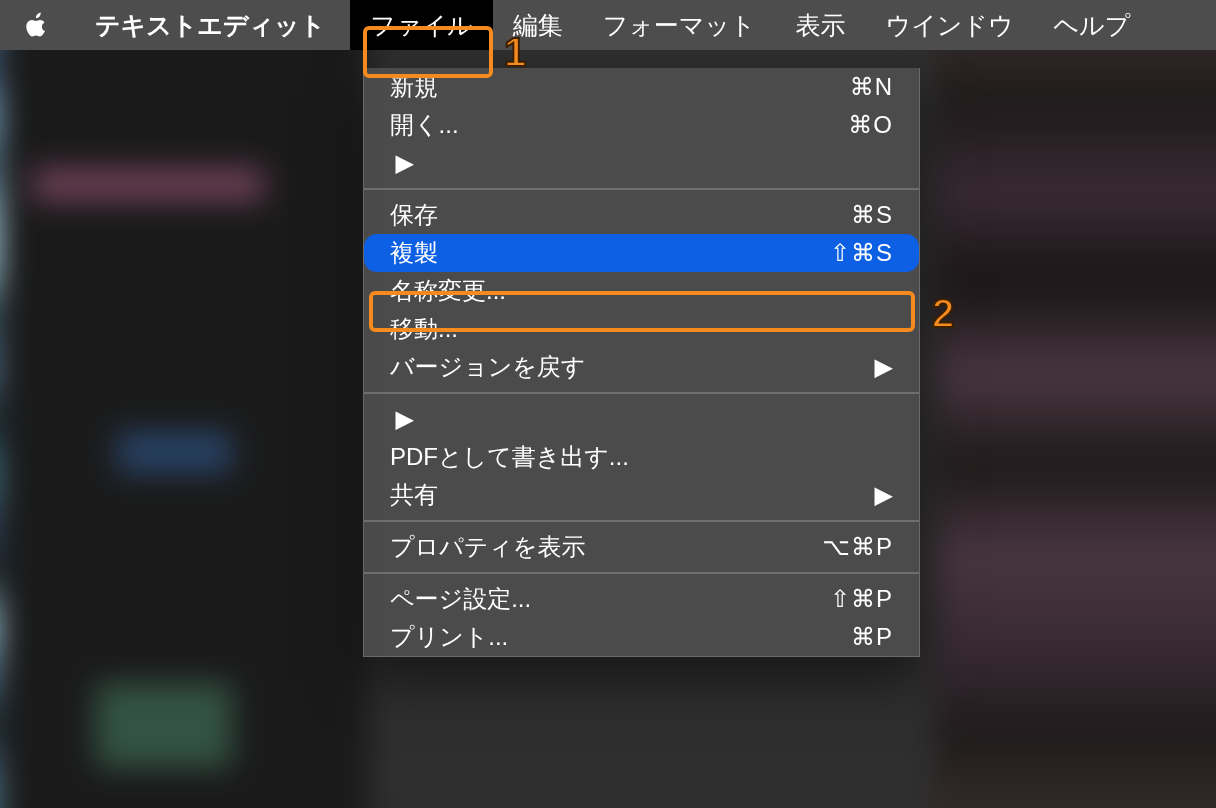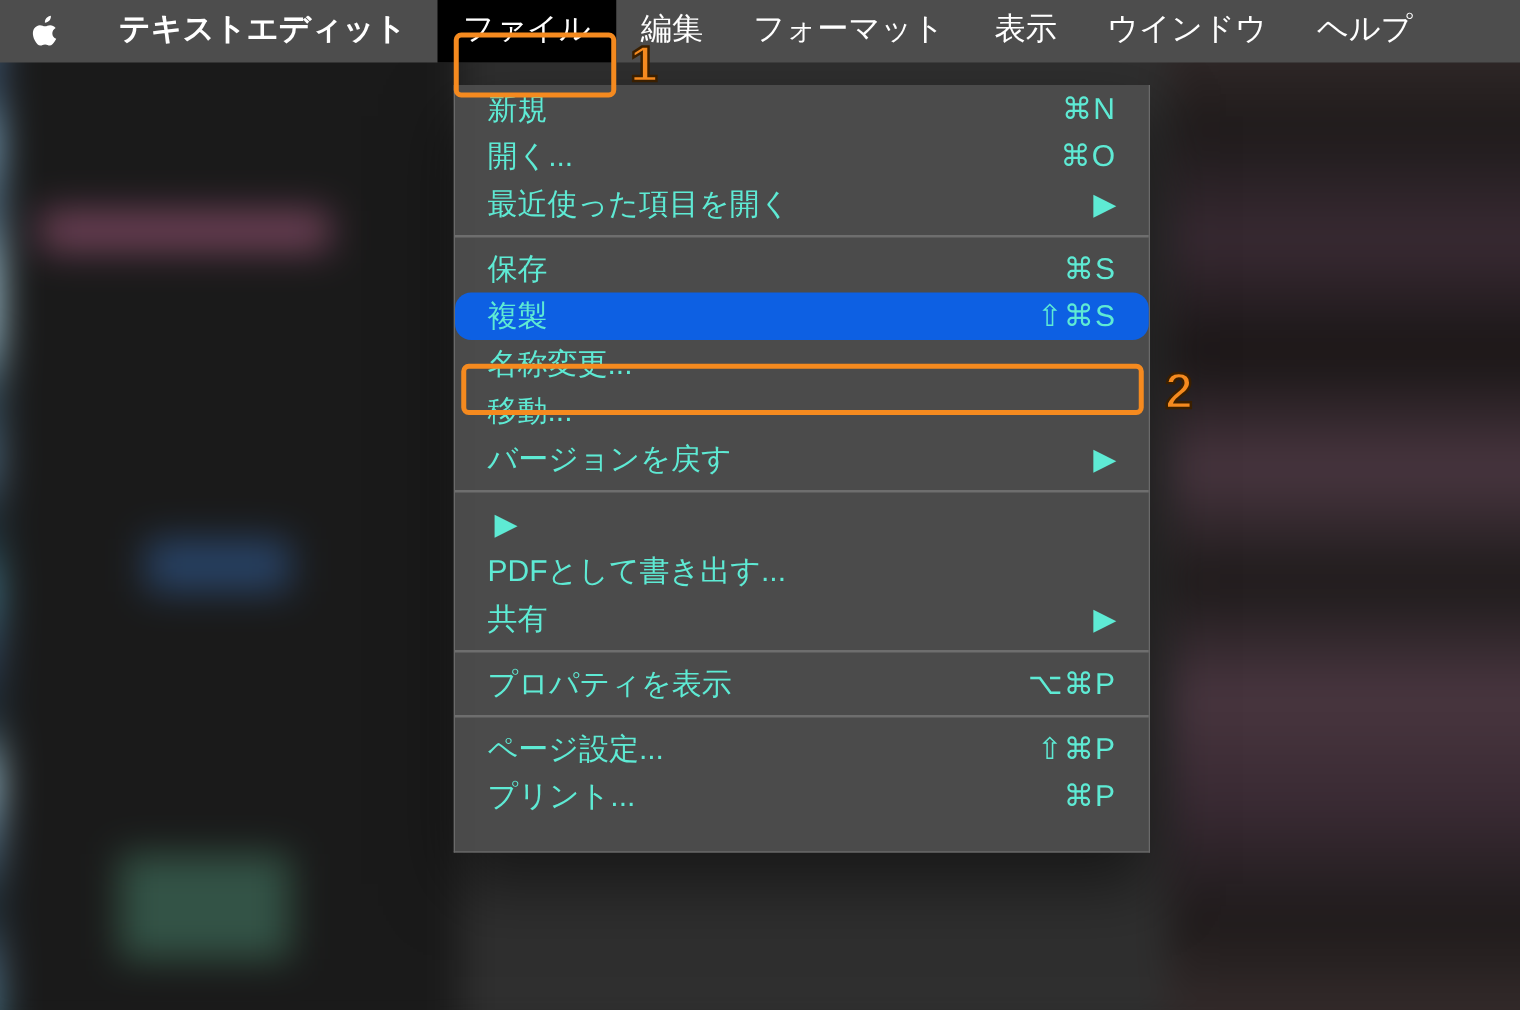--- a/index.html
+++ b/index.html
@@ -39,21 +39,20 @@
     height: 50px;
     background: #4d4d4d;
     display: flex;
     align-items: center;
     padding: 0 10px;
     gap: 0;
     color: #fff;
     font-size: 25px;
     font-weight: 500;
     user-select: none;
-    font-family: Liberation Mono, monospace;
   }
   .menubar .apple {
     width: 30px;
     height: 30px;
     margin: 0 25px 0 10px;
     display:flex;align-items:center;justify-content:center;
   }
   .menubar .apple svg { width:26px; height:26px; fill:#fff; }
   .menubar .item {
     padding: 0 20px;
@@ -68,23 +67,23 @@
   .dropdown {
     position: absolute;
     left: 363px;
     top: 68px;
     width: 555px;
     z-index: 4;
     background: #4b4b4bfa;
     border: 1px solid #6a6a6a;
     border-top: none;
     box-shadow: 0 25px 50px rgba(0,0,0,.5);
-    color: #5eead4;
+    color: #ffffff;
     font-size: 24px;
-    padding-bottom: 25px;
+    padding-bottom: 0;
   }
   .dropdown .row {
     display: flex;
     align-items: center;
     height: 38px;
     padding: 0 26px;
   }
   .dropdown .row.selected { background:#0d60e3;border-radius:13px; }
   .dropdown .label { flex:1; white-space:nowrap; }
   .dropdown .sc   { white-space:nowrap; font-feature-settings:"kern"; letter-spacing:1px; }
@@ -144,21 +143,20 @@
 <div class="dropdown" id="dropdown">
     <div class="row">
       <span class="label">新規</span>
       <span class="sc">⌘N</span>
     </div>
     <div class="row">
       <span class="label">開く...</span>
       <span class="sc">⌘O</span>
     </div>
     <div class="row">
-      <span class="label">最近使った項目を開く</span>
       <span class="arrow">▶</span>
     </div>
     <hr>
     <div class="row">
       <span class="label">保存</span>
       <span class="sc">⌘S</span>
     </div>
     <div class="row selected">
       <span class="label">複製</span>
       <span class="sc">⇧⌘S</span>

